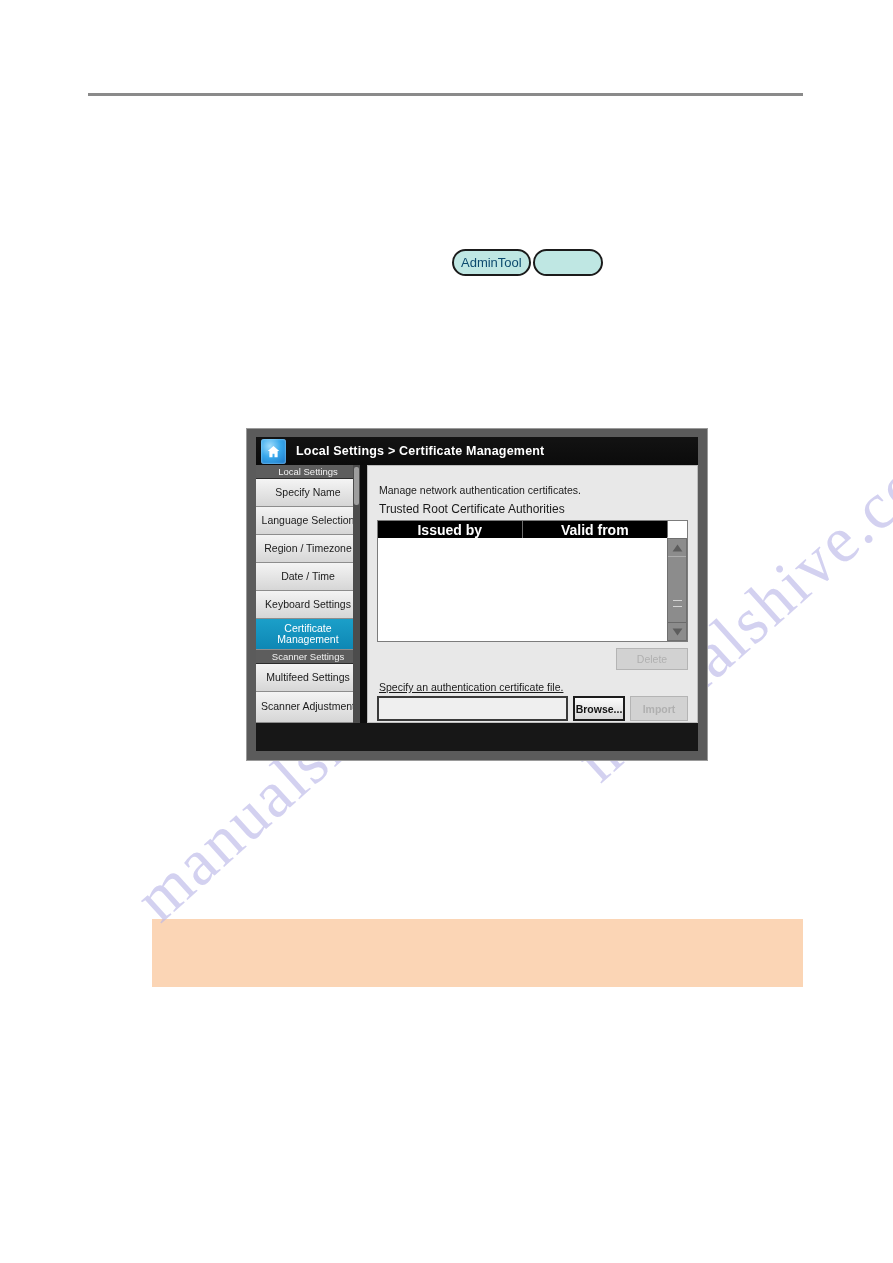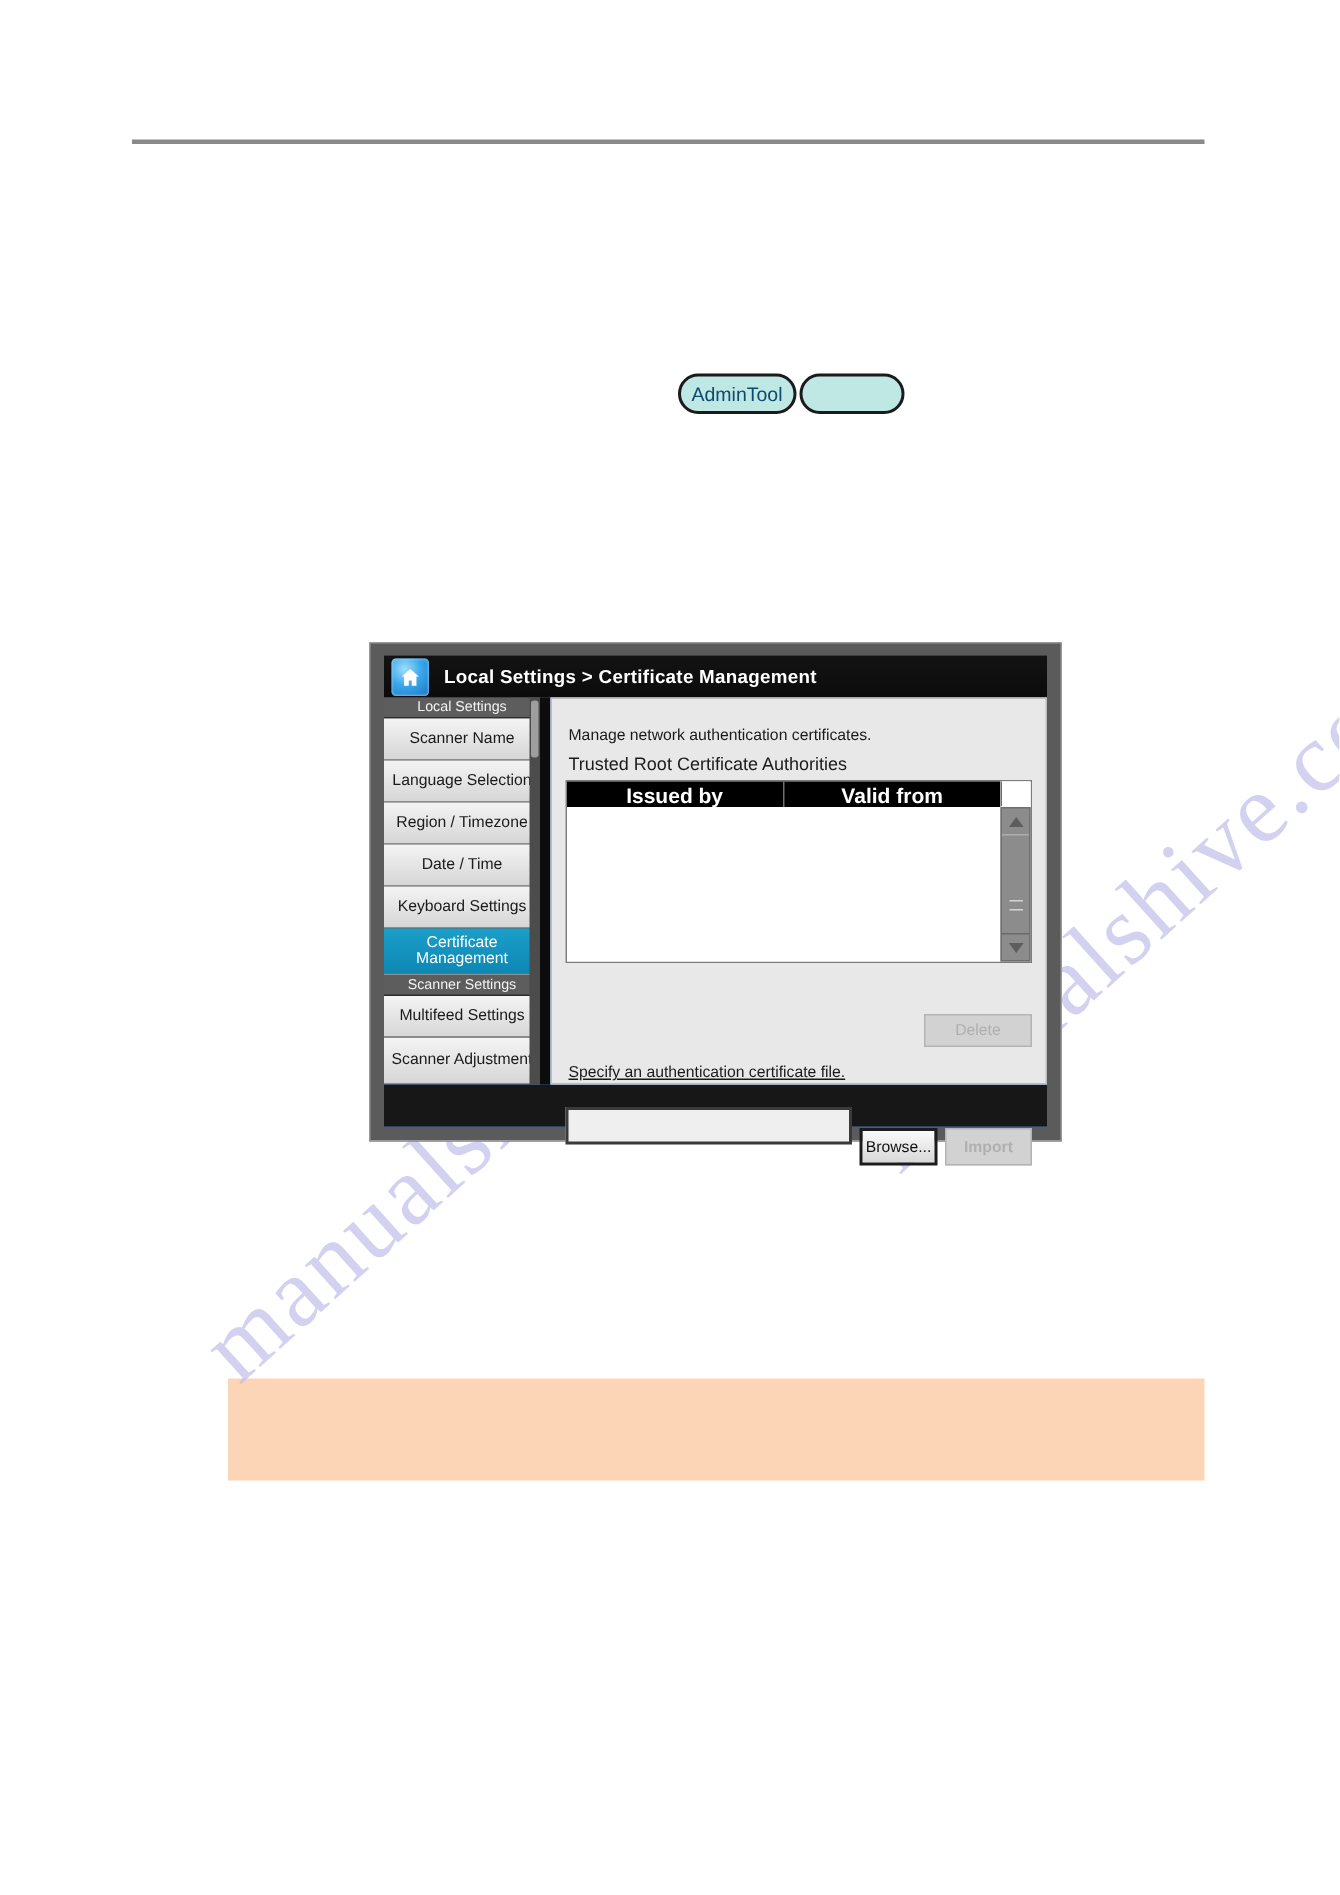--- a/index.html
+++ b/index.html
@@ -312,32 +312,31 @@
     justify-content: flex-end;
     margin-top: 6px;
   }
   .btn {
     font-size: 10.5px;
     box-sizing: border-box;
     display: flex;
     align-items: center;
     justify-content: center;
     font-family: "Liberation Sans", sans-serif;
-    margin-top: 28px;
   }
   .btn-disabled {
     background: #d2d2d2;
     border: 1px solid #b4b4b4;
     color: #b0b0b0;
   }
   .btn-enabled {
     background: linear-gradient(#fbfbfb, #d8d8d8);
     border: 2px solid #1c1c1c;
     color: #121212;
-    font-weight: normal;
+    font-weight: bold;
   }
   #delete-button { width: 72px; height: 22px; }
 
   
   #file-section { margin-top: 11px; }
   #file-row {
     display: flex;
     align-items: center;
     gap: 5px;
     margin-top: 3px;
@@ -396,21 +395,21 @@
         </svg>
       </div>
       <div id="titlebar-text">Local Settings &gt; Certificate Management</div>
     </div>
 
     <div id="screen-body">
 
       <div id="sidebar">
 
         <div class="group-head">Local Settings</div>
-        <div class="nav-item">Scanner Name</div>
+        <div class="nav-item">Specify Name</div>
         <div class="nav-item">Language Selection</div>
         <div class="nav-item">Region / Timezone</div>
         <div class="nav-item">Date / Time</div>
         <div class="nav-item">Keyboard Settings</div>
         <div class="nav-item two-line selected">Certificate Management</div>
 
         <div class="group-head">Scanner Settings</div>
         <div class="nav-item">Multifeed Settings</div>
         <div class="nav-item two-line">Scanner Adjustment</div>
 

